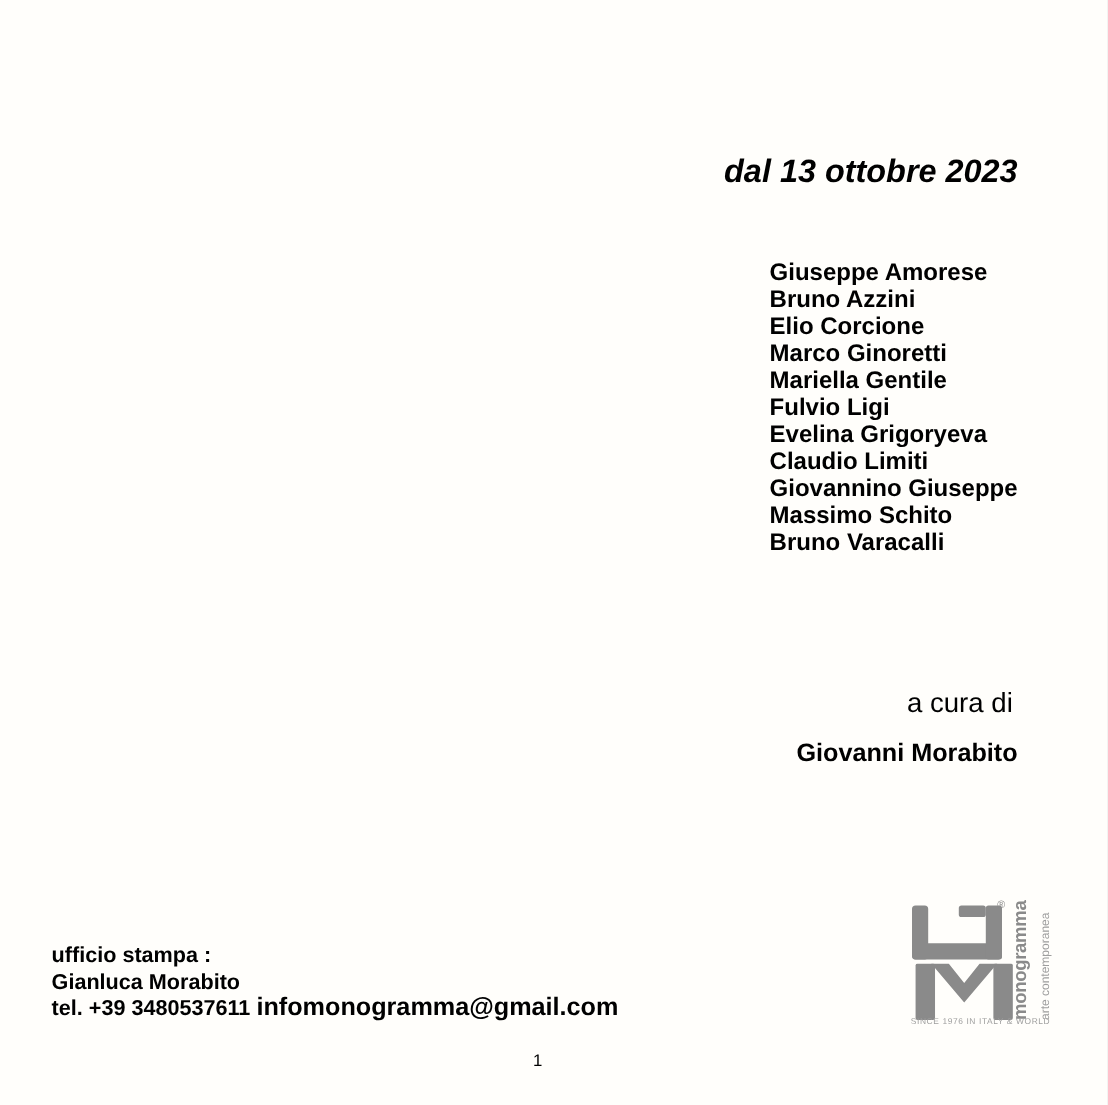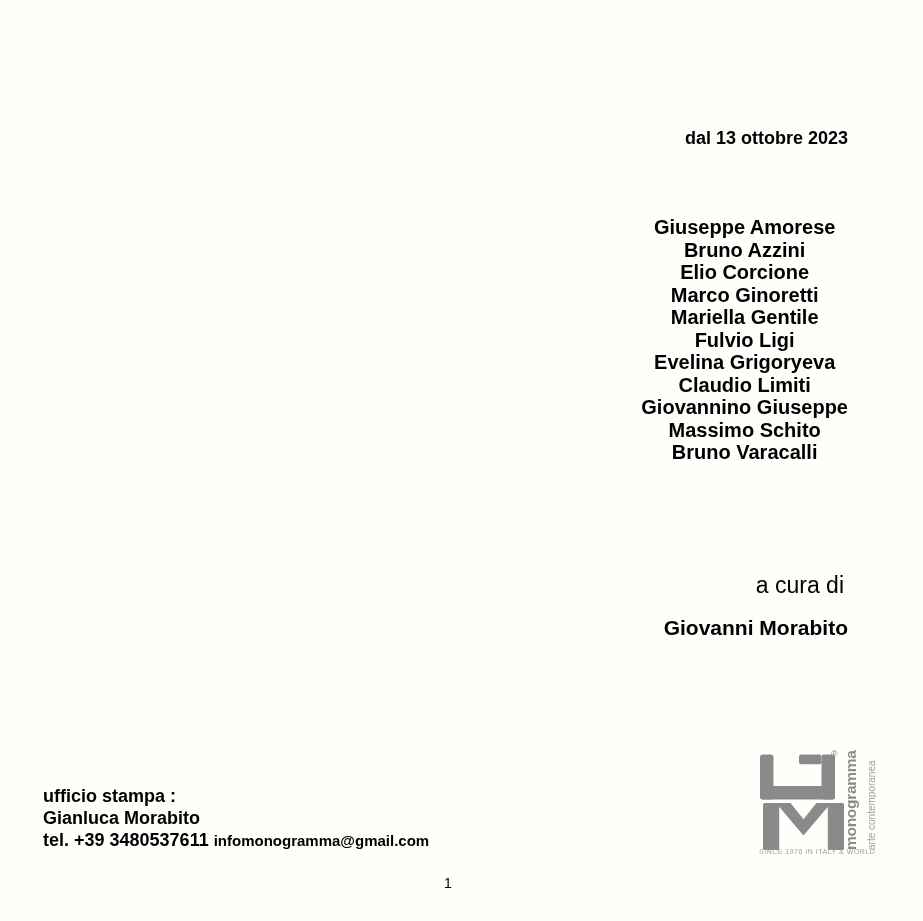--- a/index.html
+++ b/index.html
@@ -12,31 +12,32 @@
     font-family: "Liberation Sans", sans-serif;
     color: #000;
     overflow: hidden;
   }
 
   
   .date-line {
     position: absolute;
     top: 128px;
     right: 75px;
-    font-size: 18px;
+    font-size: 27px;
     font-weight: bold;
     white-space: nowrap;
+    font-style: italic;
   }
 
   
   .artists-list {
     position: absolute;
     top: 216px;
     right: 75px;
-    text-align: center;
+    text-align: left;
     font-size: 20px;
     font-weight: bold;
     line-height: 22.5px;
     white-space: nowrap;
   }
 
   
   .curator-label {
     position: absolute;
     top: 572px;
@@ -57,21 +58,21 @@
   .press-block {
     position: absolute;
     left: 43px;
     top: 785px;
     font-size: 18px;
     font-weight: bold;
     line-height: 22px;
     white-space: nowrap;
   }
   .press-block .email {
-    font-size: 15px;
+    font-size: 21px;
   }
 
   
   .page-number {
     position: absolute;
     top: 875px;
     left: 403px;
     width: 90px;
     text-align: center;
     font-size: 14px;

